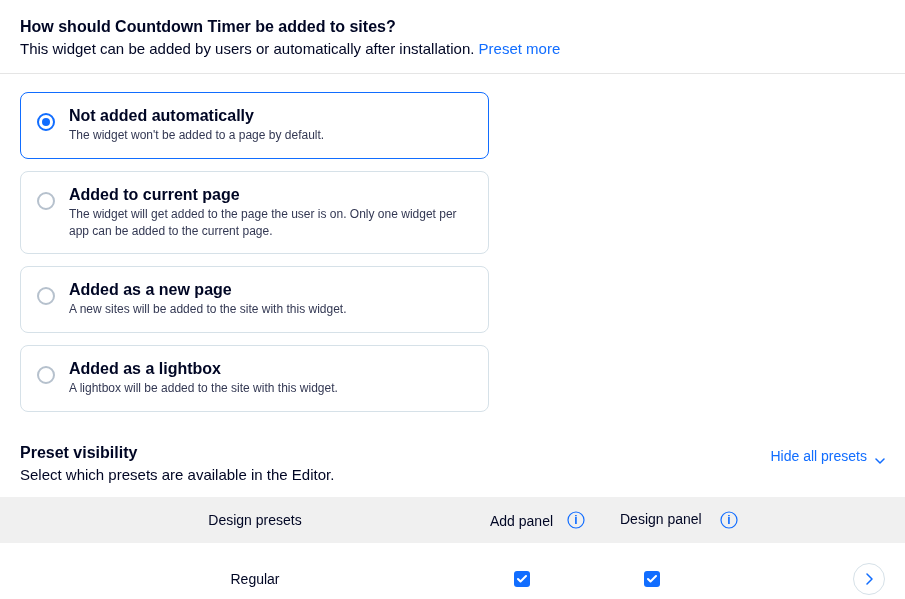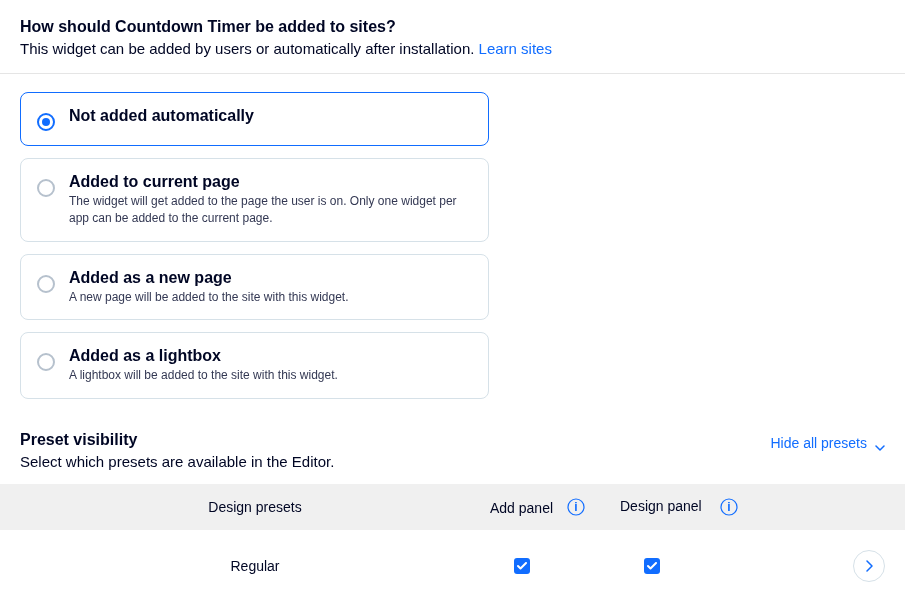--- a/index.html
+++ b/index.html
@@ -153,46 +153,47 @@
     }
     .circle-btn svg { stroke: #116dff; }
     .chev-down { display: inline-flex; }
   </style>
 </head>
 <body>
 
 <div class="section">
   <div class="section-title">How should Countdown Timer be added to sites?</div>
   <div class="section-subtitle">
-    <span>This widget can be added by users or automatically after installation. </span><a class="link">Learn sites</a>
+    <span>This widget can be added by users or automatically after installation. </span><a class="link">Preset more</a>
   </div>
 </div>
 <hr class="divider">
 
 <div class="radio-group">
   <div class="radio-card selected">
     <div class="radio-ring">
         <div class="radio-dot"></div>
       </div>
     <div class="radio-content">
       <div class="radio-title">Not added automatically</div>
+      <div class="radio-desc">The widget won't be added to a page by default.</div>
     </div>
   </div>
   <div class="radio-card">
     <div class="radio-ring"></div>
     <div class="radio-content">
       <div class="radio-title">Added to current page</div>
       <div class="radio-desc">The widget will get added to the page the user is on. Only one widget per app can be added to the current page.</div>
     </div>
   </div>
   <div class="radio-card">
     <div class="radio-ring"></div>
     <div class="radio-content">
       <div class="radio-title">Added as a new page</div>
-      <div class="radio-desc">A new page will be added to the site with this widget.</div>
+      <div class="radio-desc">A new sites will be added to the site with this widget.</div>
     </div>
   </div>
   <div class="radio-card">
     <div class="radio-ring"></div>
     <div class="radio-content">
       <div class="radio-title">Added as a lightbox</div>
       <div class="radio-desc">A lightbox will be added to the site with this widget.</div>
     </div>
   </div>
 </div>

